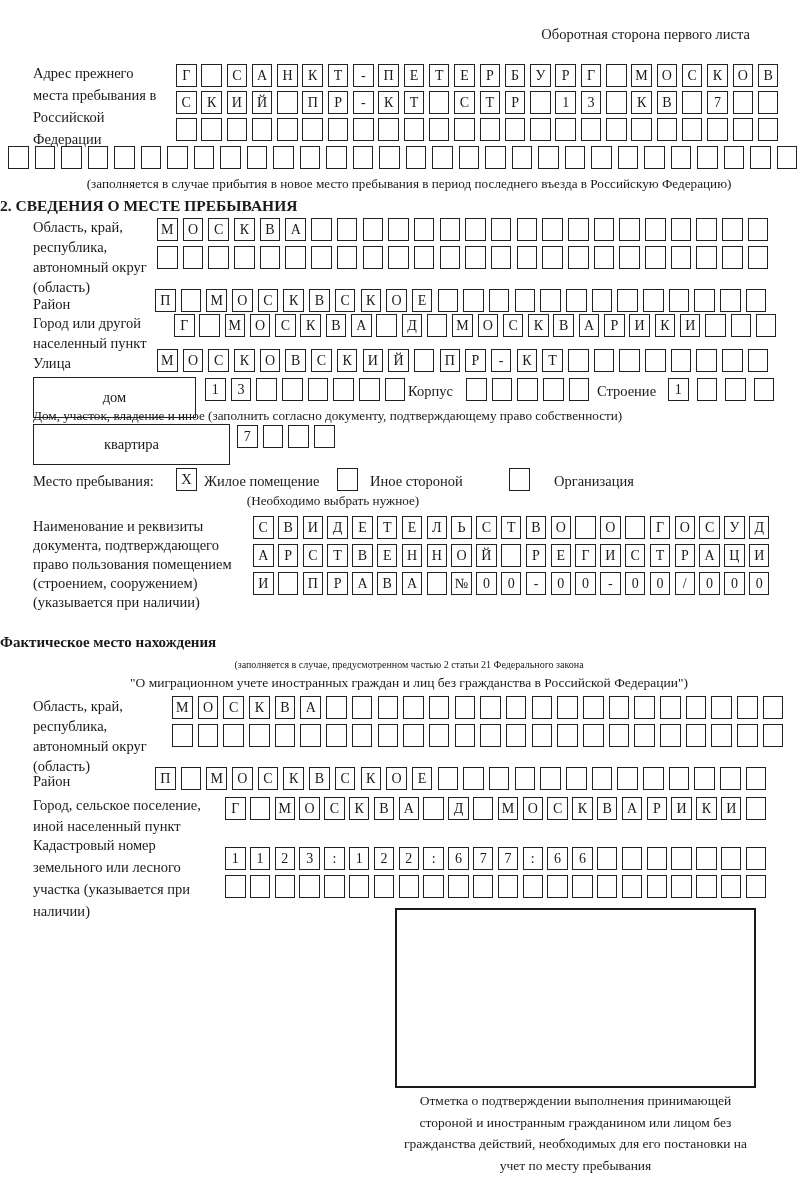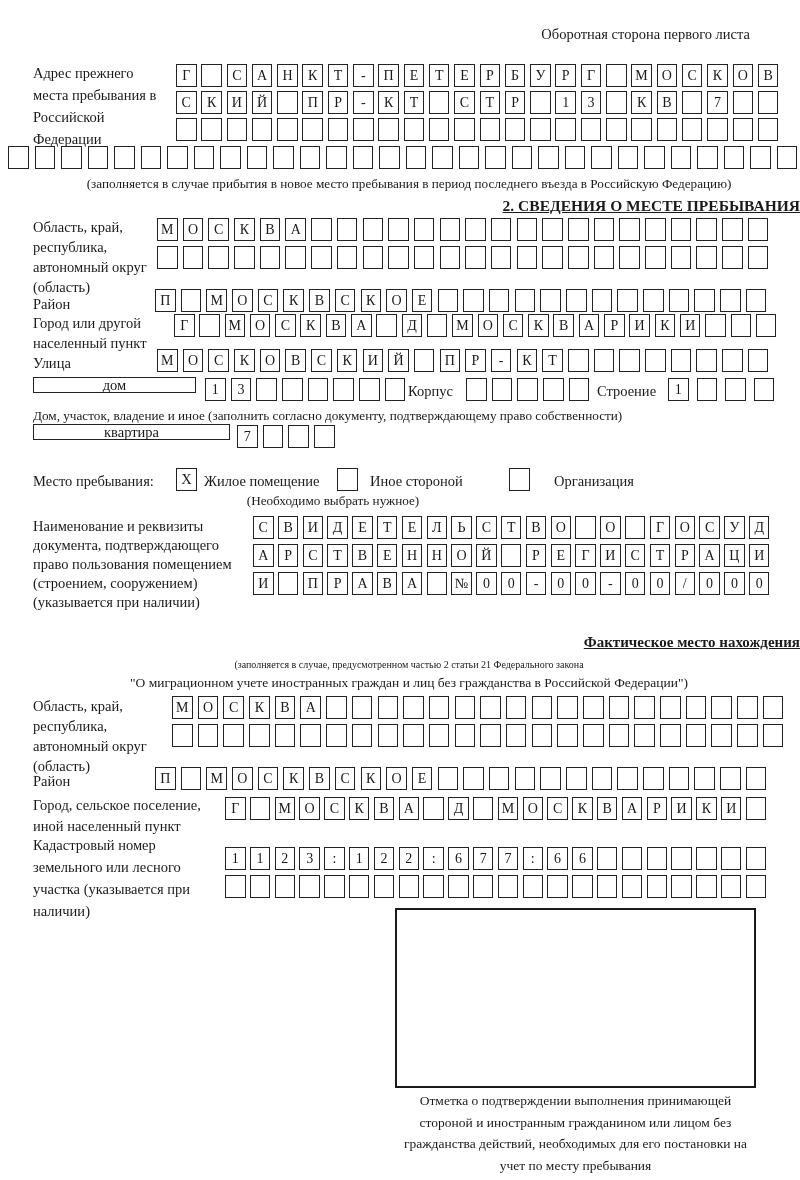--- a/index.html
+++ b/index.html
@@ -1,31 +1,31 @@
 <!DOCTYPE html>
 <html><head>
 <meta charset="utf-8">
 <style>
   html,body{margin:0;padding:0;background:#ffffff;}
   .page{position:relative;width:800px;height:1180px;background:#ffffff;color:#1a1a1a;
         font-family:"Liberation Serif", serif;overflow:hidden;}
   .lbl{position:absolute;font-size:14.5px;line-height:22px;}
   .cap{position:absolute;font-size:13.2px;line-height:16px;}
   .center{left:0;width:800px;text-align:center;padding-left:9px;}
-  .title{position:absolute;left:0;width:800px;text-align:right;font-weight:bold;font-size:15.5px;text-decoration:underline;}
+  .title{position:absolute;left:0;width:800px;text-align:left;font-weight:bold;font-size:15.5px;}
   .boxrow{position:absolute;display:flex;gap:5.2px;}
   .g48{gap:4.8px;}
   .g43{gap:4.3px;}
   .g60{gap:6px;}
   .g80{gap:8px;}
   .cell{flex:0 0 20.5px;width:20.5px;height:23px;border:1.6px solid #222;box-sizing:border-box;
         display:flex;align-items:center;justify-content:center;font-size:14px;background:#fff;}
   .checkbox{position:absolute;width:21px;height:23px;border:1.7px solid #222;box-sizing:border-box;
         text-align:center;font-size:14.5px;line-height:20px;}
-  .widebox{position:absolute;height:16px;border:1.7px solid #222;box-sizing:border-box;
+  .widebox{position:absolute;height:41px;border:1.7px solid #222;box-sizing:border-box;
         display:flex;align-items:center;justify-content:center;font-size:14.5px;}
   .bigbox{position:absolute;border:2px solid #1a1a1a;background:#fff;}
 </style>
 </head>
 <body>
 
 <div class="page">
 
   <div class="lbl" style="top:23px;left:400px;width:350px;text-align:right;">Оборотная сторона первого листа</div>
 

